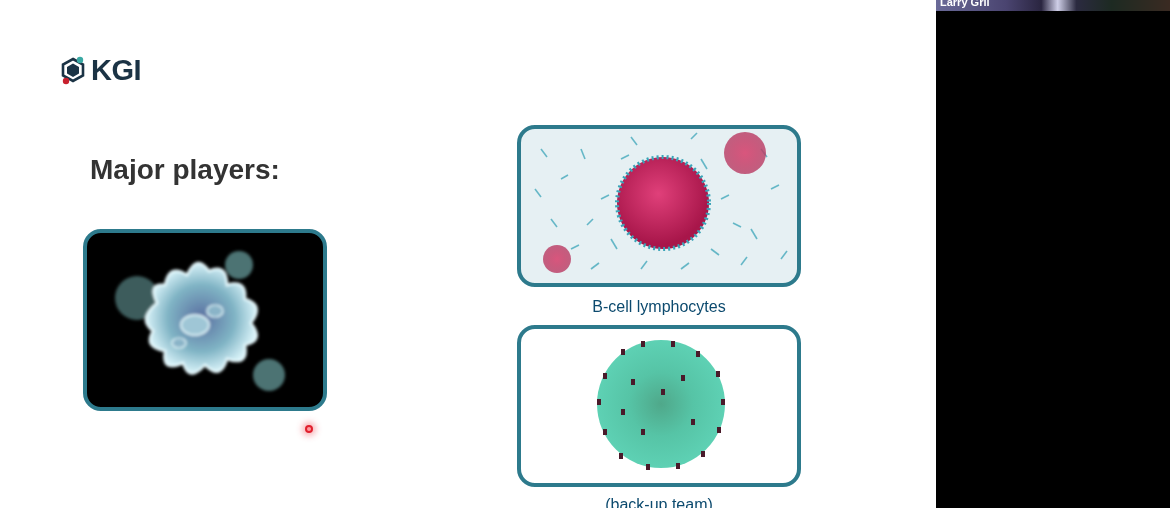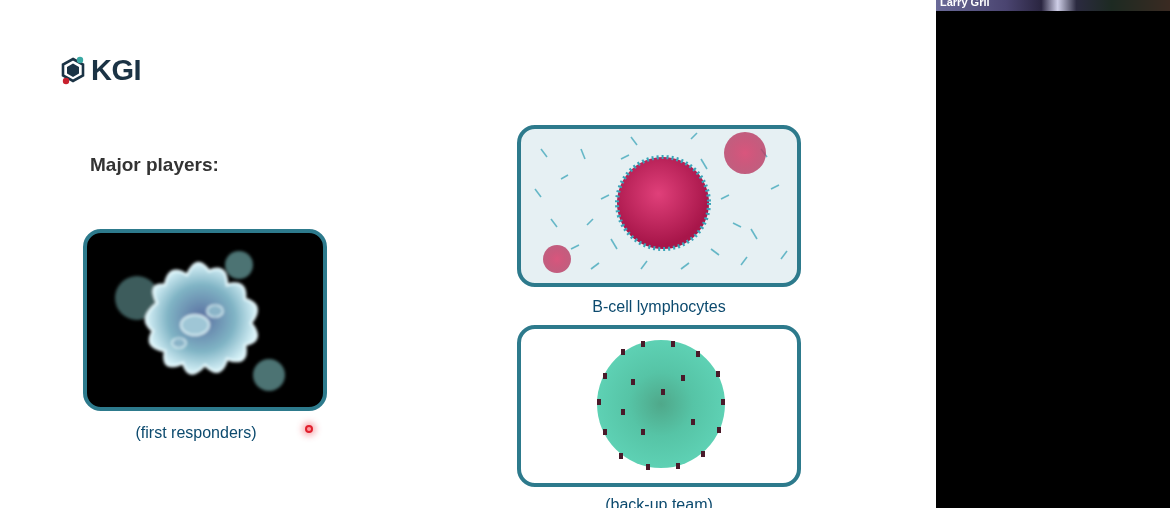--- a/index.html
+++ b/index.html
@@ -4,21 +4,21 @@
 <style>
   html, body { margin:0; padding:0; }
   body { width:1170px; height:508px; overflow:hidden; background:#fff; position:relative; font-family:"Liberation Sans", sans-serif; }
   .slide { position:absolute; left:0; top:0; width:1020px; height:508px; background:#ffffff;margin-top:24px; }
   .video-panel { position:absolute; left:936px; top:0; width:234px; height:508px; background:#000; }
   .video-thumb { position:absolute; left:0; top:0; width:234px; height:11px; background:linear-gradient(90deg,#6a6a98 0%,#4a4470 30%,#2a2540 45%,#cfcfe8 52%,#2b2a40 60%,#1d2a22 75%,#3a2a22 100%); overflow:hidden; }
   .video-name { position:absolute; left:4px; top:-4px; font-size:11px; color:#fff; font-weight:bold; white-space:nowrap; }
   .logo { position:absolute; left:58px; top:30px; display:flex; align-items:center; }
   .logo-text { font-family:"Liberation Sans", sans-serif; font-weight:bold; font-size:29px; color:#1b3345; letter-spacing:-0.5px; margin-left:3px; line-height:32px; }
   .title { position:absolute; left:222px; top:21px; width:444px; text-align:center; font-family:"DejaVu Sans", sans-serif; font-size:21px; color:#3a3a3a; line-height:29px; font-weight:300; }
-  .subhead { position:absolute; left:90px; top:130px; font-family:"Liberation Sans", sans-serif; font-weight:bold; font-size:19px; color:#333;text-align:center; }
+  .subhead { position:absolute; left:90px; top:130px; font-family:"Liberation Sans", sans-serif; font-weight:bold; font-size:28px; color:#333;text-align:center; }
   .card { position:absolute; border:4px solid #2d7a8c; border-radius:18px; overflow:hidden; box-sizing:border-box; }
   .card svg { display:block; }
   .caption { position:absolute; text-align:center; font-family:"Liberation Sans", sans-serif; font-size:16px; color:#0c4a6e; line-height:20px; }
   .pointer { position:absolute; left:305px; top:401px; width:8px; height:8px; border-radius:50%; background:#e0202e; box-shadow:0 0 6px 3px rgba(240,80,90,0.45); }
   .pointer::after { content:""; position:absolute; left:2px; top:2px; width:4px; height:4px; border-radius:50%; background:#ff9aa0; }
 </style>
 </head>
 <body>
 
 <div class="slide">
@@ -53,21 +53,20 @@
         <circle cx="152" cy="32" r="14" fill="#7fc0bf" opacity="0.6"></circle>
         <circle cx="182" cy="142" r="16" fill="#7fc0bf" opacity="0.6"></circle>
         <path d="M70,70 Q60,50 78,52 Q82,30 100,42 Q110,20 122,38 Q140,30 140,52 Q160,46 158,66 Q178,72 164,90 Q178,108 158,112 Q162,134 140,126 Q134,148 118,132 Q102,150 96,130 Q74,140 78,118 Q56,114 66,98 Q50,86 70,70 Z" fill="url(#mg)" stroke="#e8fbff" stroke-width="2.5"></path>
         <ellipse cx="108" cy="92" rx="14" ry="10" fill="#9fc6d6" stroke="#eafcff" stroke-width="1.5"></ellipse>
         <ellipse cx="128" cy="78" rx="8" ry="6" fill="#8ab4c8" stroke="#eafcff" stroke-width="1.2"></ellipse>
         <ellipse cx="92" cy="110" rx="7" ry="5" fill="#8ab4c8" stroke="#eafcff" stroke-width="1.2"></ellipse>
       </g>
     </svg>
   </div>
   <div class="caption" style="left:83px; top:399px; width:226px;">
-    <div>(first responders)</div>
   </div>
 
   <div class="card" style="left:517px; top:101px; width:284px; height:162px; background:#e6f0f3;">
     <svg width="276" height="154" viewBox="0 0 276 154">
       <defs>
         <radialGradient id="bg1" cx="45%" cy="40%" r="55%">
           <stop offset="0%" stop-color="#e0407a"></stop>
           <stop offset="100%" stop-color="#a8164a"></stop>
         </radialGradient>
         <radialGradient id="bg2" cx="50%" cy="50%" r="50%">

